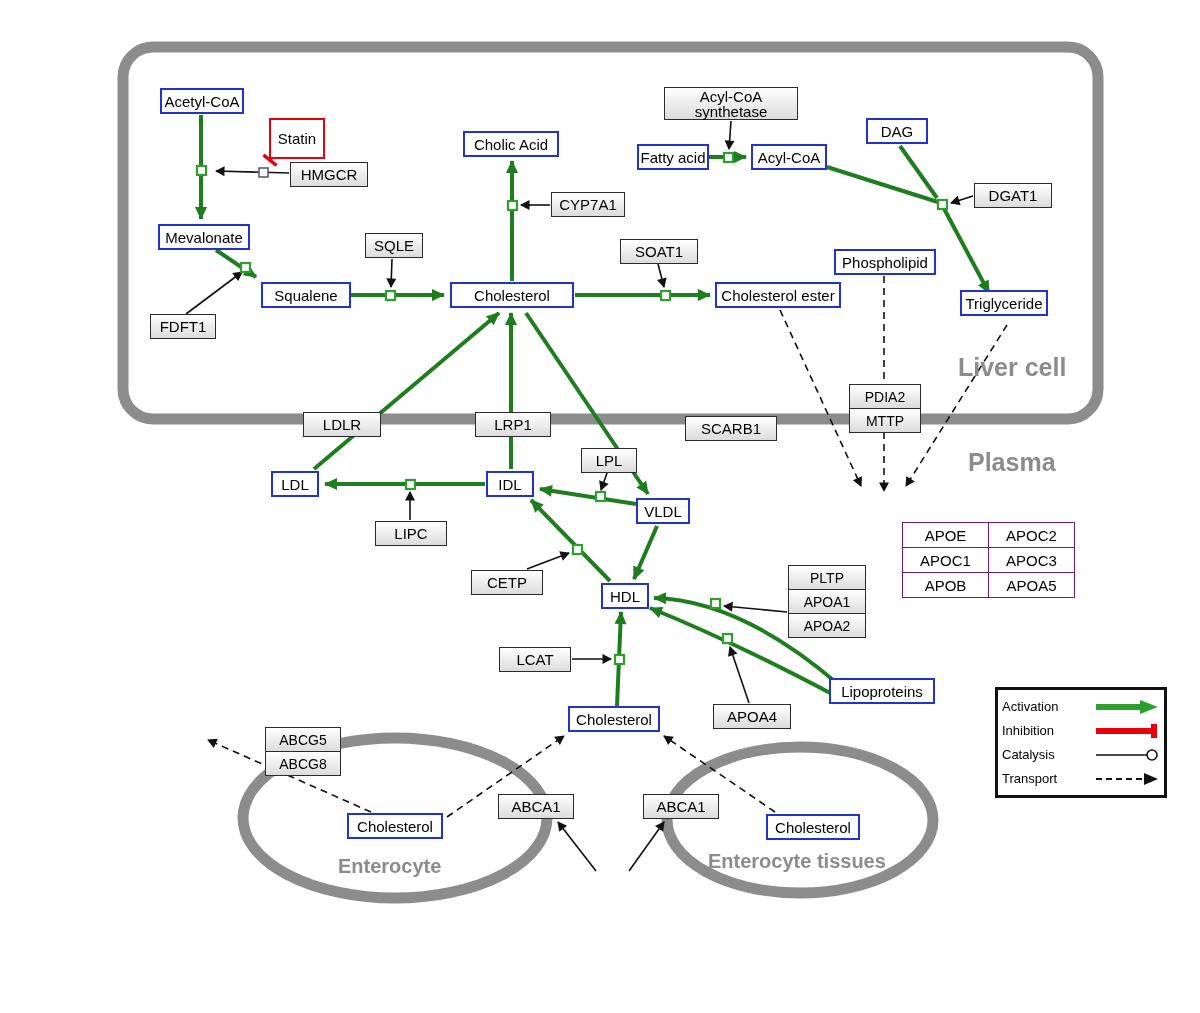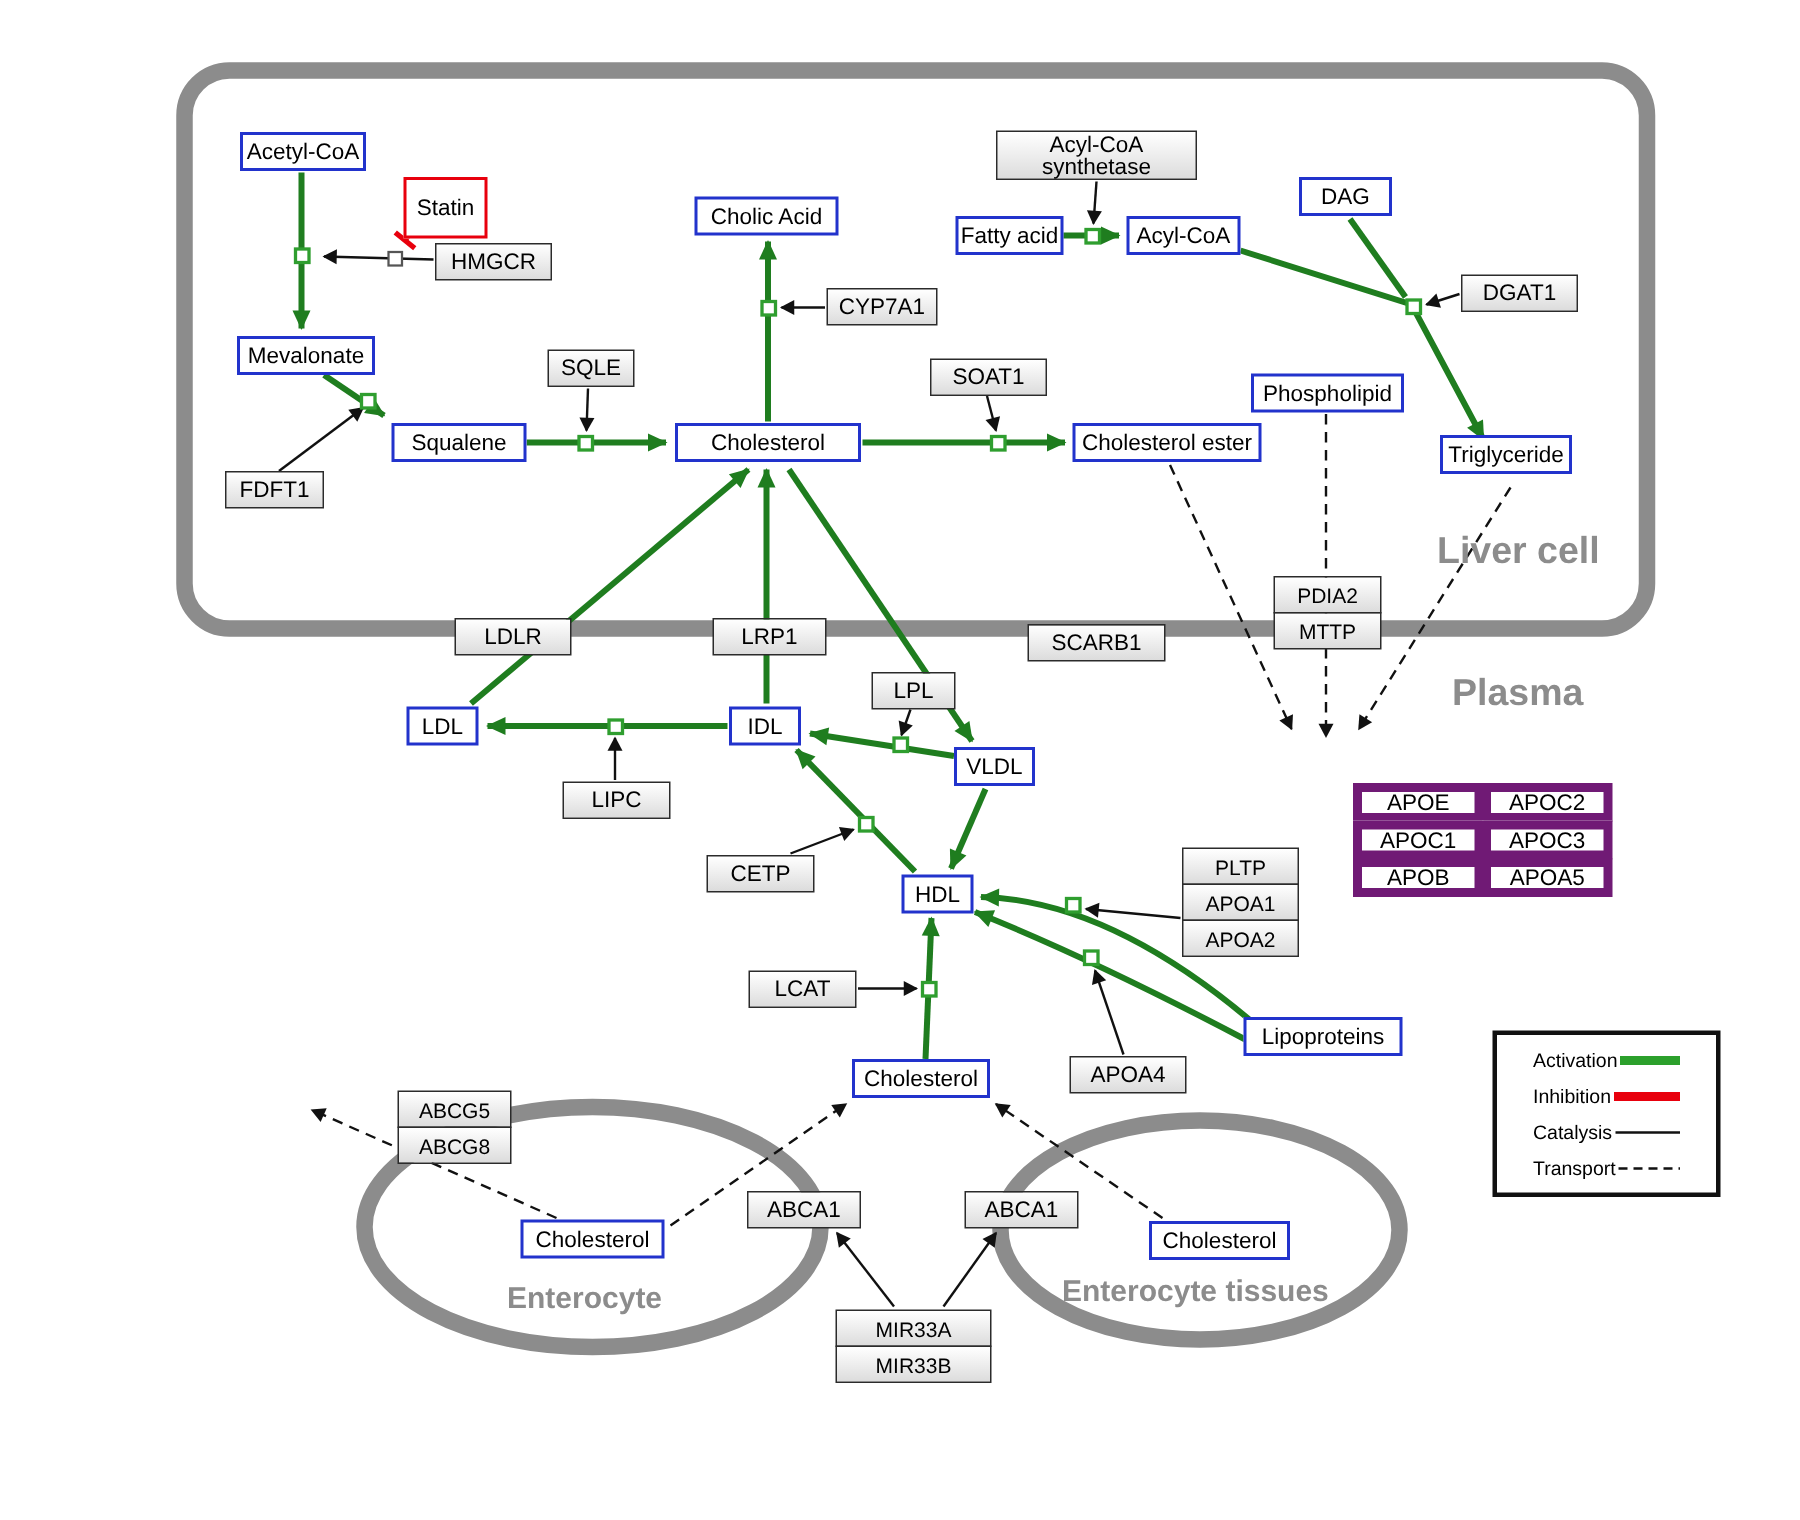--- a/index.html
+++ b/index.html
@@ -11,26 +11,26 @@
   .enz{position:absolute;box-sizing:border-box;background:linear-gradient(180deg,#ffffff 0%,#dcdcdc 100%);
        border:1px solid #2b2b2b;display:flex;align-items:center;justify-content:center;
        font-size:15px;color:#000;white-space:nowrap;}
   .enz.wrap{white-space:normal;text-align:center;line-height:15px;}
   .stack{position:absolute;display:flex;flex-direction:column;}
   .stack .row{box-sizing:border-box;height:25px;background:linear-gradient(180deg,#ffffff,#dcdcdc);
        border:1px solid #2b2b2b;display:flex;align-items:center;justify-content:center;
        font-size:14px;color:#000;margin-top:-1px;white-space:nowrap;}
   .stack .row:first-child{margin-top:0;}
   .apo-table{position:absolute;display:grid;grid-template-columns:86px 86px;}
-  .apo-table .cell{box-sizing:border-box;height:26px;background:#fff;border:6px solid #701a75;
+  .apo-table .cell{box-sizing:border-box;height:26px;background:#fff;border:1px solid #701a75;
        display:flex;align-items:center;justify-content:center;font-size:15px;color:#000;
        margin-left:-1px;margin-top:-1px;}
   .comp-label{position:absolute;color:#8c8c8c;font-weight:bold;white-space:nowrap;}
-  .legend{position:absolute;left:995px;top:687px;width:152px;box-sizing:border-box;border:3px solid #111;
-       background:#fff;padding:7px 24px;display:flex;flex-direction:column;gap:5px;}
+  .legend{position:absolute;left:995px;top:687px;width:172px;box-sizing:border-box;border:3px solid #111;
+       background:#fff;padding:7px 4px;display:flex;flex-direction:column;gap:5px;}
   .legend .lrow{display:flex;align-items:center;justify-content:space-between;height:19px;}
   .legend .llabel{font-size:13px;color:#000;}
 </style>
 </head>
 <body>
 
 <div id="canvas">
 
   <svg class="layer" width="1200" height="1013">
     <rect x="123" y="47" width="975" height="372" rx="30" fill="none" stroke="#8c8c8c" stroke-width="11"></rect>
@@ -169,24 +169,20 @@
   </div>
   <div class="stack" style="left:788px;top:565px;width:78px">
     <div class="row">PLTP</div>
     <div class="row">APOA1</div>
     <div class="row">APOA2</div>
   </div>
   <div class="stack" style="left:265px;top:727px;width:76px">
     <div class="row">ABCG5</div>
     <div class="row">ABCG8</div>
   </div>
-  <div class="stack" style="left:557px;top:873px;width:104px">
-    <div class="row">MIR33A</div>
-    <div class="row">MIR33B</div>
-  </div>
 
   <div class="apo-table" style="left:903px;top:523px;">
     <div class="cell">APOE</div>
     <div class="cell">APOC2</div>
     <div class="cell">APOC1</div>
     <div class="cell">APOC3</div>
     <div class="cell">APOB</div>
     <div class="cell">APOA5</div>
   </div>
 

